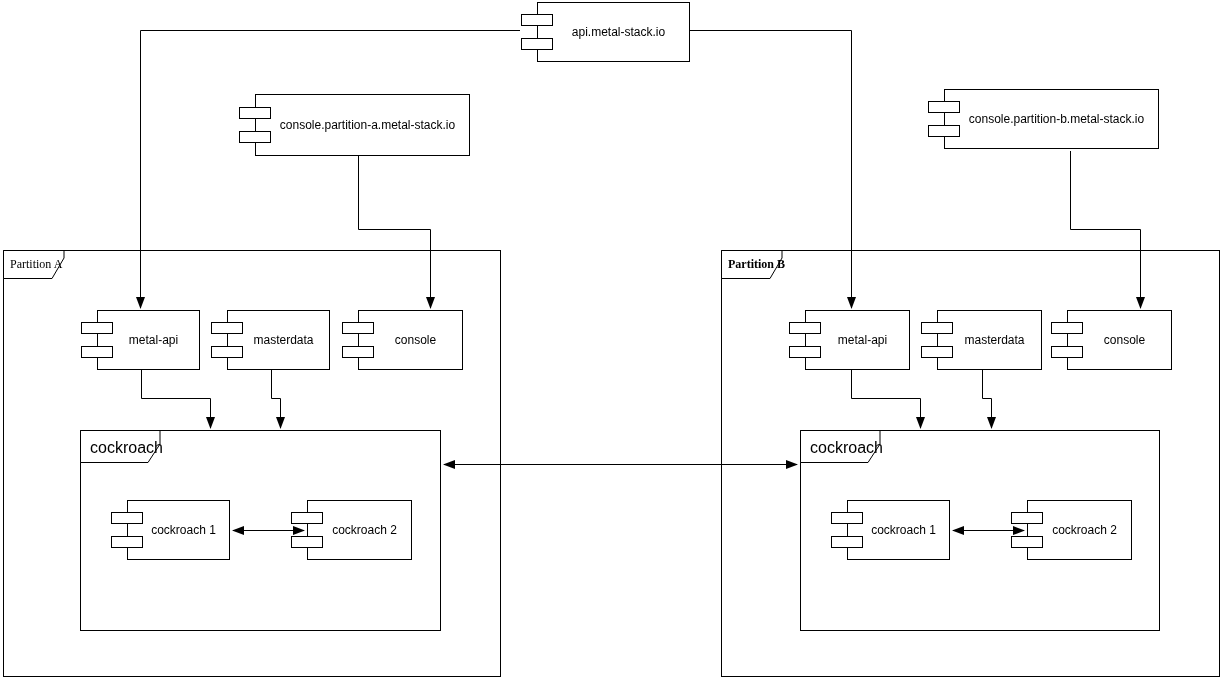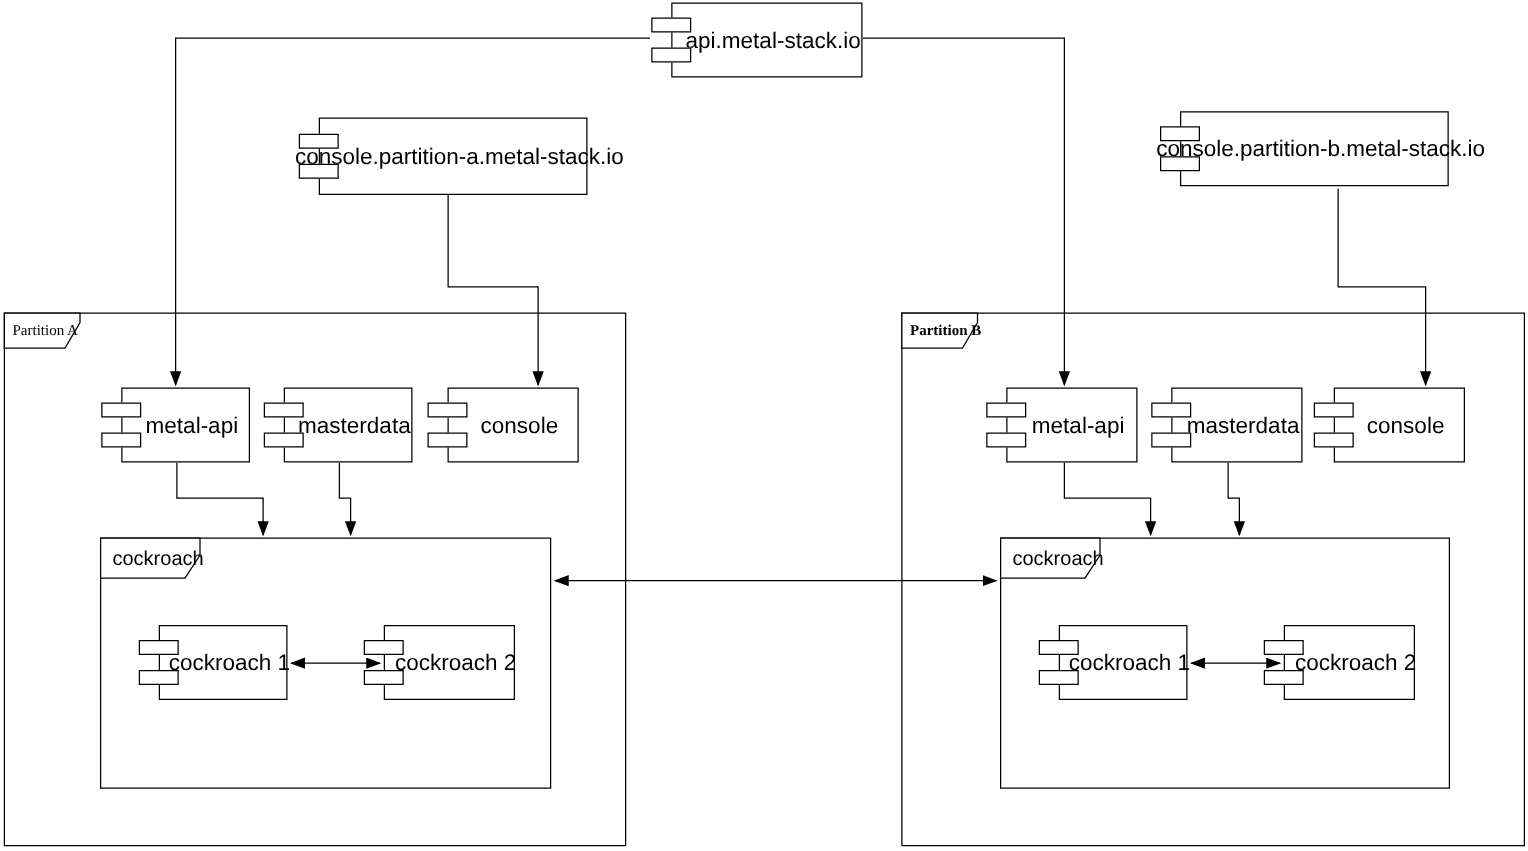--- a/index.html
+++ b/index.html
@@ -12,21 +12,21 @@
   }
   #edge-layer{position:absolute;left:0;top:0;}
   .component{
     position:absolute;
     box-sizing:border-box;
     border:1px solid #000;
     background:#fff;
     display:flex;align-items:center;justify-content:center;
   }
   .clabel{
-    font-size:18px;color:#000;white-space:nowrap;padding-left:10px;
+    font-size:12px;color:#000;white-space:nowrap;padding-left:10px;
   }
   .cicon{
     position:absolute;left:-17px;top:50%;
     width:32px;height:36px;margin-top:-18px;
   }
   .cicon i{
     position:absolute;left:0;display:block;
     width:30px;height:10px;background:#fff;border:1px solid #000;
   }
   .cicon i.r1{top:0;}

